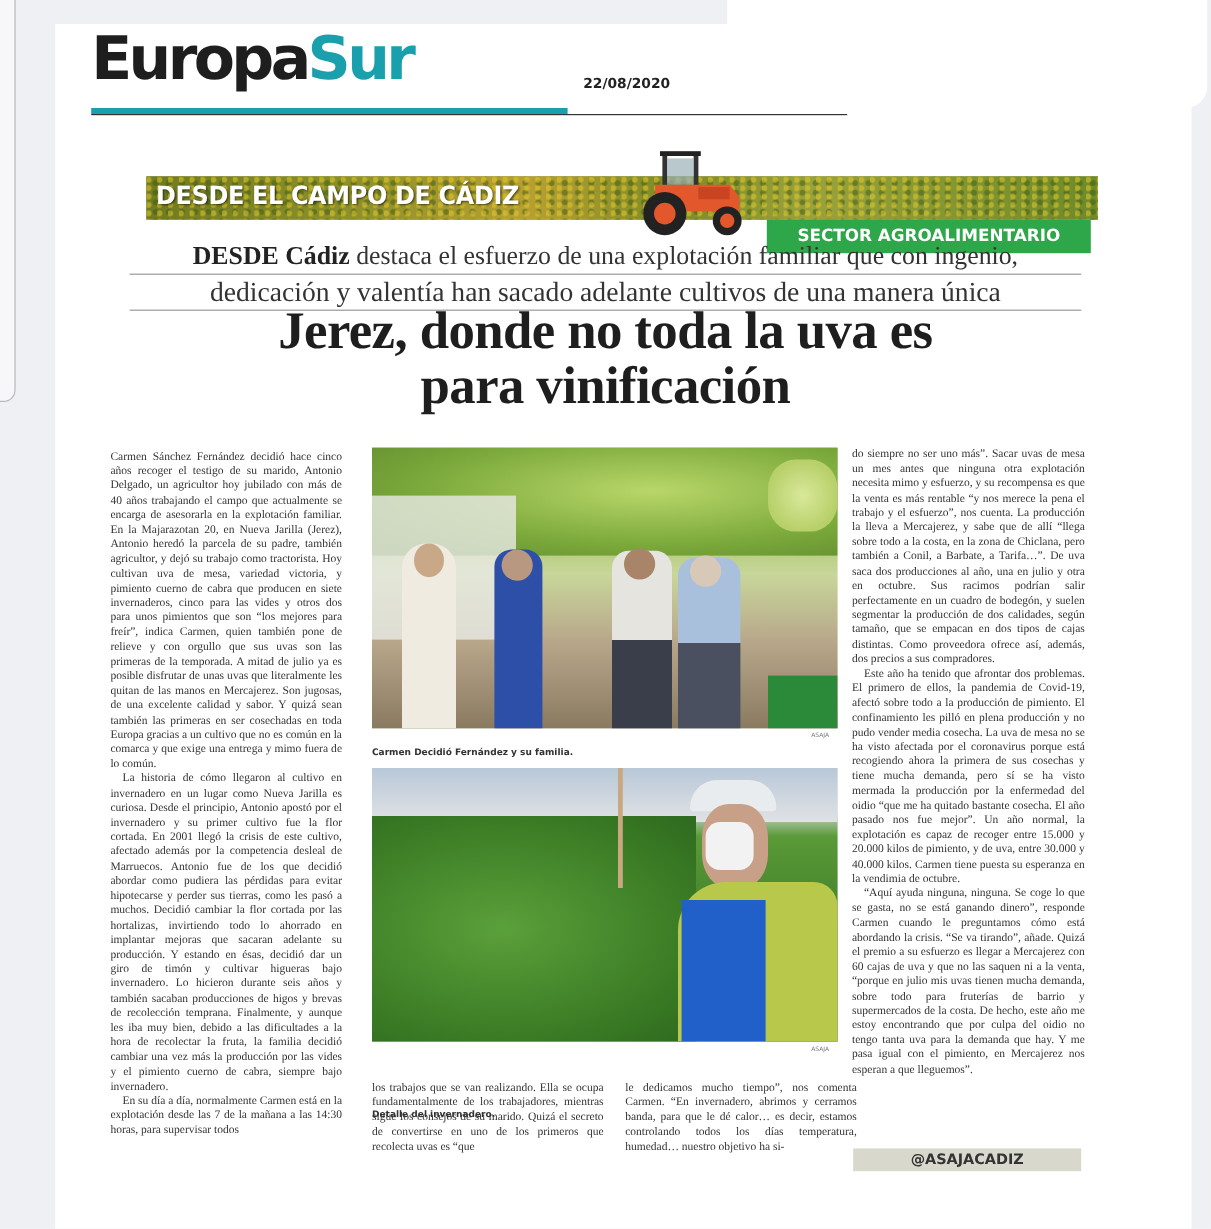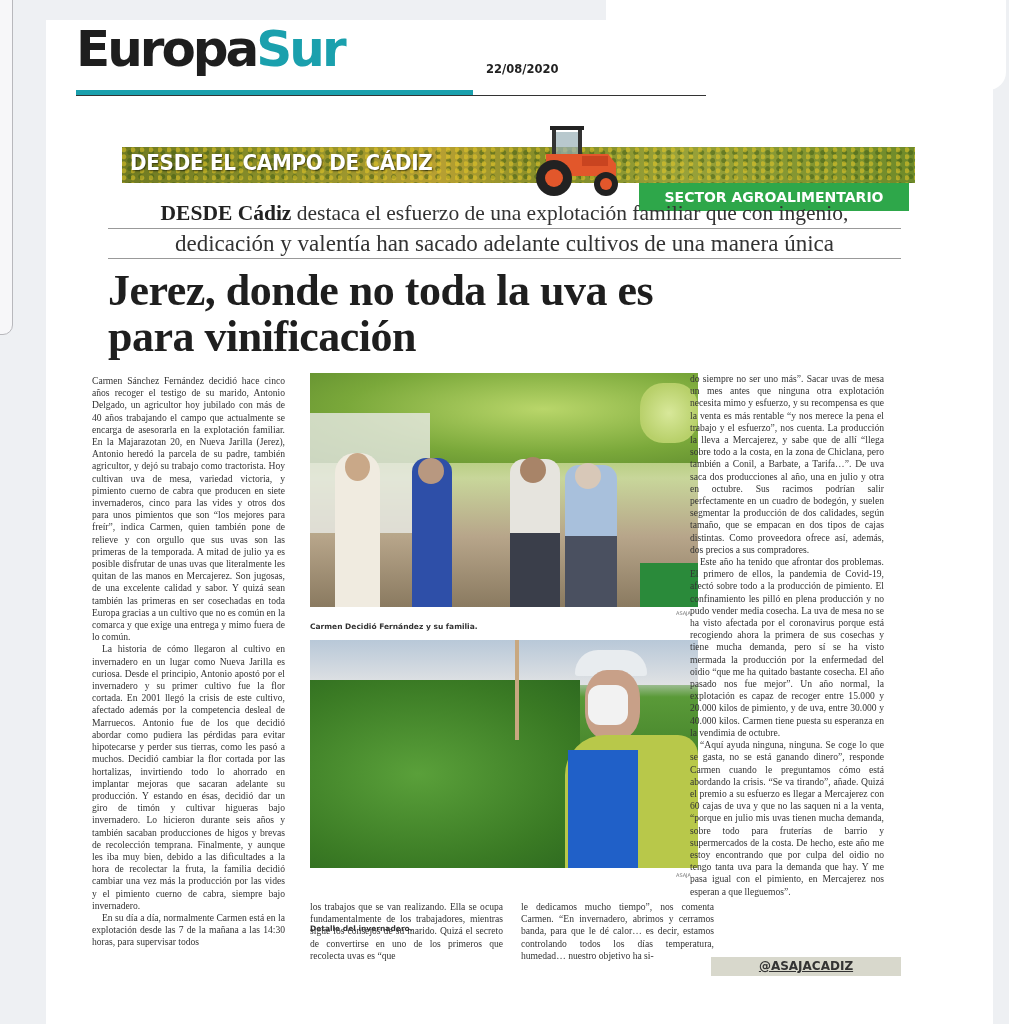--- a/index.html
+++ b/index.html
@@ -34,42 +34,42 @@
     font-family: "DejaVu Sans", sans-serif; font-weight: bold; font-size: 14px; color: #fff; text-align: center; line-height: 28px; margin-top: 32px; }
 
   .tractor { position: absolute; left: 470px; top: 100px; width: 110px; height: 78px; }
 
   .subhead { position: absolute; left: 62px; top: 180px; width: 793px; text-align: center; font-size: 21.5px; color: #333; line-height: 26px; }
   .subhead b { color: #222; }
   .subhead-rule1 { position: absolute; left: 62px; top: 208px; width: 793px; height: 1px; background: #999; }
   .subhead2 { position: absolute; left: 62px; top: 211px; width: 793px; text-align: center; font-size: 23px; color: #333; line-height: 26px; }
   .subhead-rule2 { position: absolute; left: 62px; top: 238px; width: 793px; height: 1px; background: #999; }
 
-  .headline { position: absolute; left: 62px; top: 248px; width: 793px; font-family: "Liberation Serif", serif;
+  .headline { position: absolute; left: 62px; top: 233px; width: 793px; text-align: center; font-family: "Liberation Serif", serif;
     font-weight: bold; font-size: 44px; line-height: 46px; color: #1e1e1e; letter-spacing: -0.5px; }
 
   .col { position: absolute; font-size: 9.6px; line-height: 12.2px; text-align: justify; color: #333; }
   .col p { text-indent: 0; }
   .col p.indent { text-indent: 10px; }
   .col1 { left: 46px; top: 355px; width: 193px; font-family: Liberation Serif, serif; }
   .col-bottom2 { left: 264px; top: 881px; width: 193px; }
   .col-bottom3 { left: 475px; top: 881px; width: 193px; }
-  .col4 { left: 644px; top: 353px; width: 194px; }
+  .col4 { left: 664px; top: 353px; width: 194px; }
 
   .photo { position: absolute; overflow: hidden; }
   .photo1 { left: 264px; top: 353px; width: 388px; height: 234px;
     background: linear-gradient(180deg, #7fae45 0%, #9dc25a 25%, #c8d69a 45%, #b7a58a 70%, #8a7a60 100%); }
   .photo2 { left: 264px; top: 620px; width: 388px; height: 228px;
     background: linear-gradient(180deg, #c9d6e0 0%, #d6dadf 15%, #5a9a38 25%, #3f7d28 60%, #4a7a2c 100%); }
   .photo .ph { position: absolute; }
   .credit { position: absolute; font-family: "DejaVu Sans", sans-serif; font-size: 5px; color: #777; }
   .caption { position: absolute; font-family: "DejaVu Sans", sans-serif; font-weight: bold; font-size: 7.5px; color: #333; }
 
   .handle-box { position: absolute; left: 665px; top: 937px; width: 190px; height: 19px; background: #d8d8cc;
-    font-family: "DejaVu Sans", sans-serif; font-weight: bold; font-size: 12px; color: #333; text-align: center; line-height: 19px; text-decoration: underline; }
+    font-family: "DejaVu Sans", sans-serif; font-weight: bold; font-size: 12px; color: #333; text-align: center; line-height: 19px; }
 </style>
 </head>
 <body>
 
 <div class="side-panel"></div>
 
 <div class="page">
   <div class="white-patch" style="left:560px;top:-20px;width:400px;height:90px;"></div>
 
   <div class="masthead">

